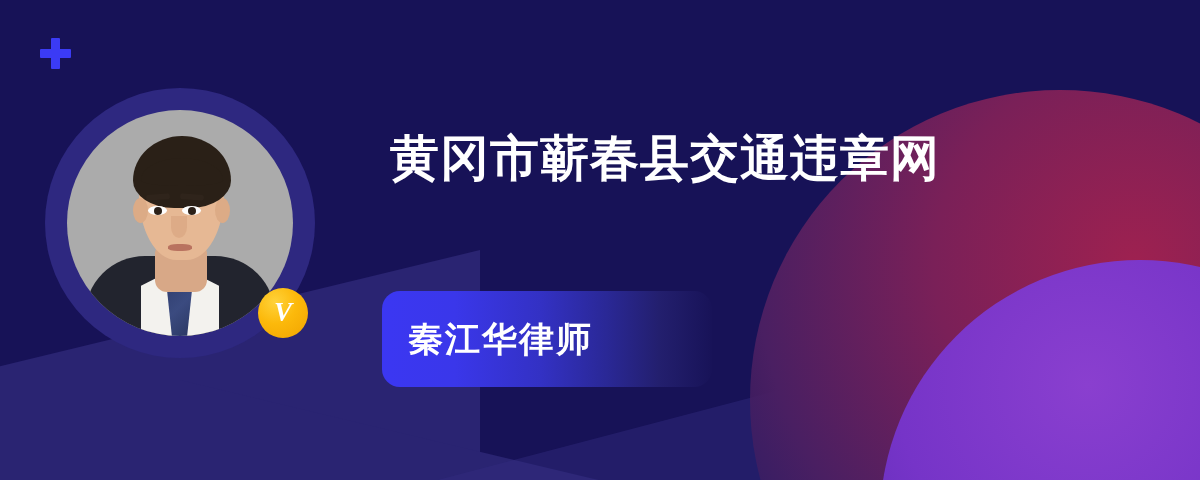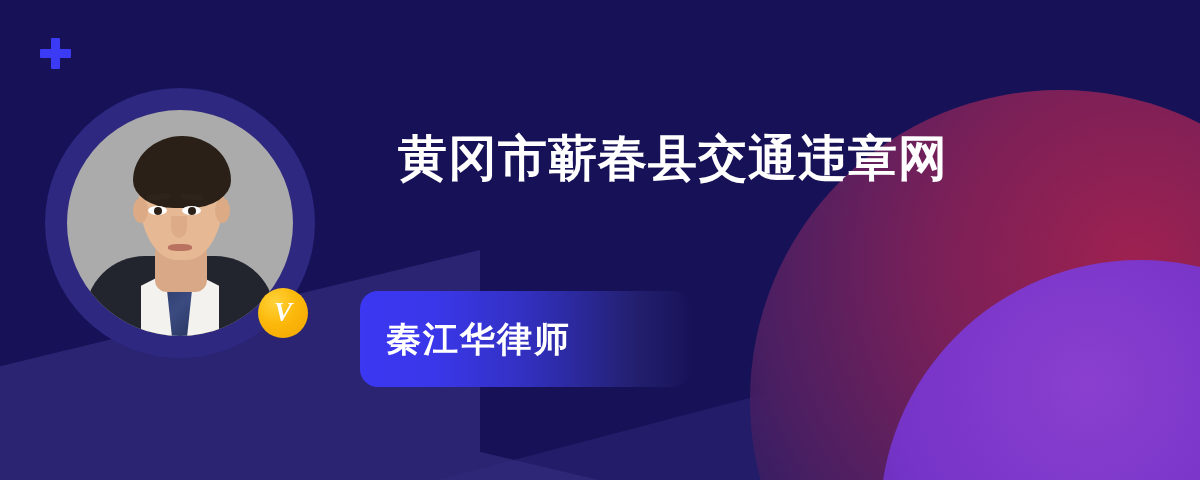--- a/index.html
+++ b/index.html
@@ -269,32 +269,32 @@
     font-weight: bold;
     font-style: italic;
     line-height: 1;
     font-family: "Liberation Serif", "DejaVu Serif", serif;
     transform: translateY(-1px);
   }
 
   
   .title {
     position: absolute;
-    left: 398px;
+    left: 390px;
     top: 126px;
     width: 700px;
     color: #ffffff;
     font-size: 49px;
     font-weight: bold;
     line-height: 1.34;
     letter-spacing: 1px;
   }
   .name-pill {
     position: absolute;
-    left: 360px;
+    left: 382px;
     top: 291px;
     width: 330px;
     height: 96px;
     border-radius: 18px;
     background: linear-gradient(90deg,
                 #3b37f2 0%, #3a37ea 22%, #3331c4 48%,
                 #2a2896 68%, #231f6e 84%, rgba(27,22,92,0.18) 100%);
     display: flex;
     align-items: center;
   }

